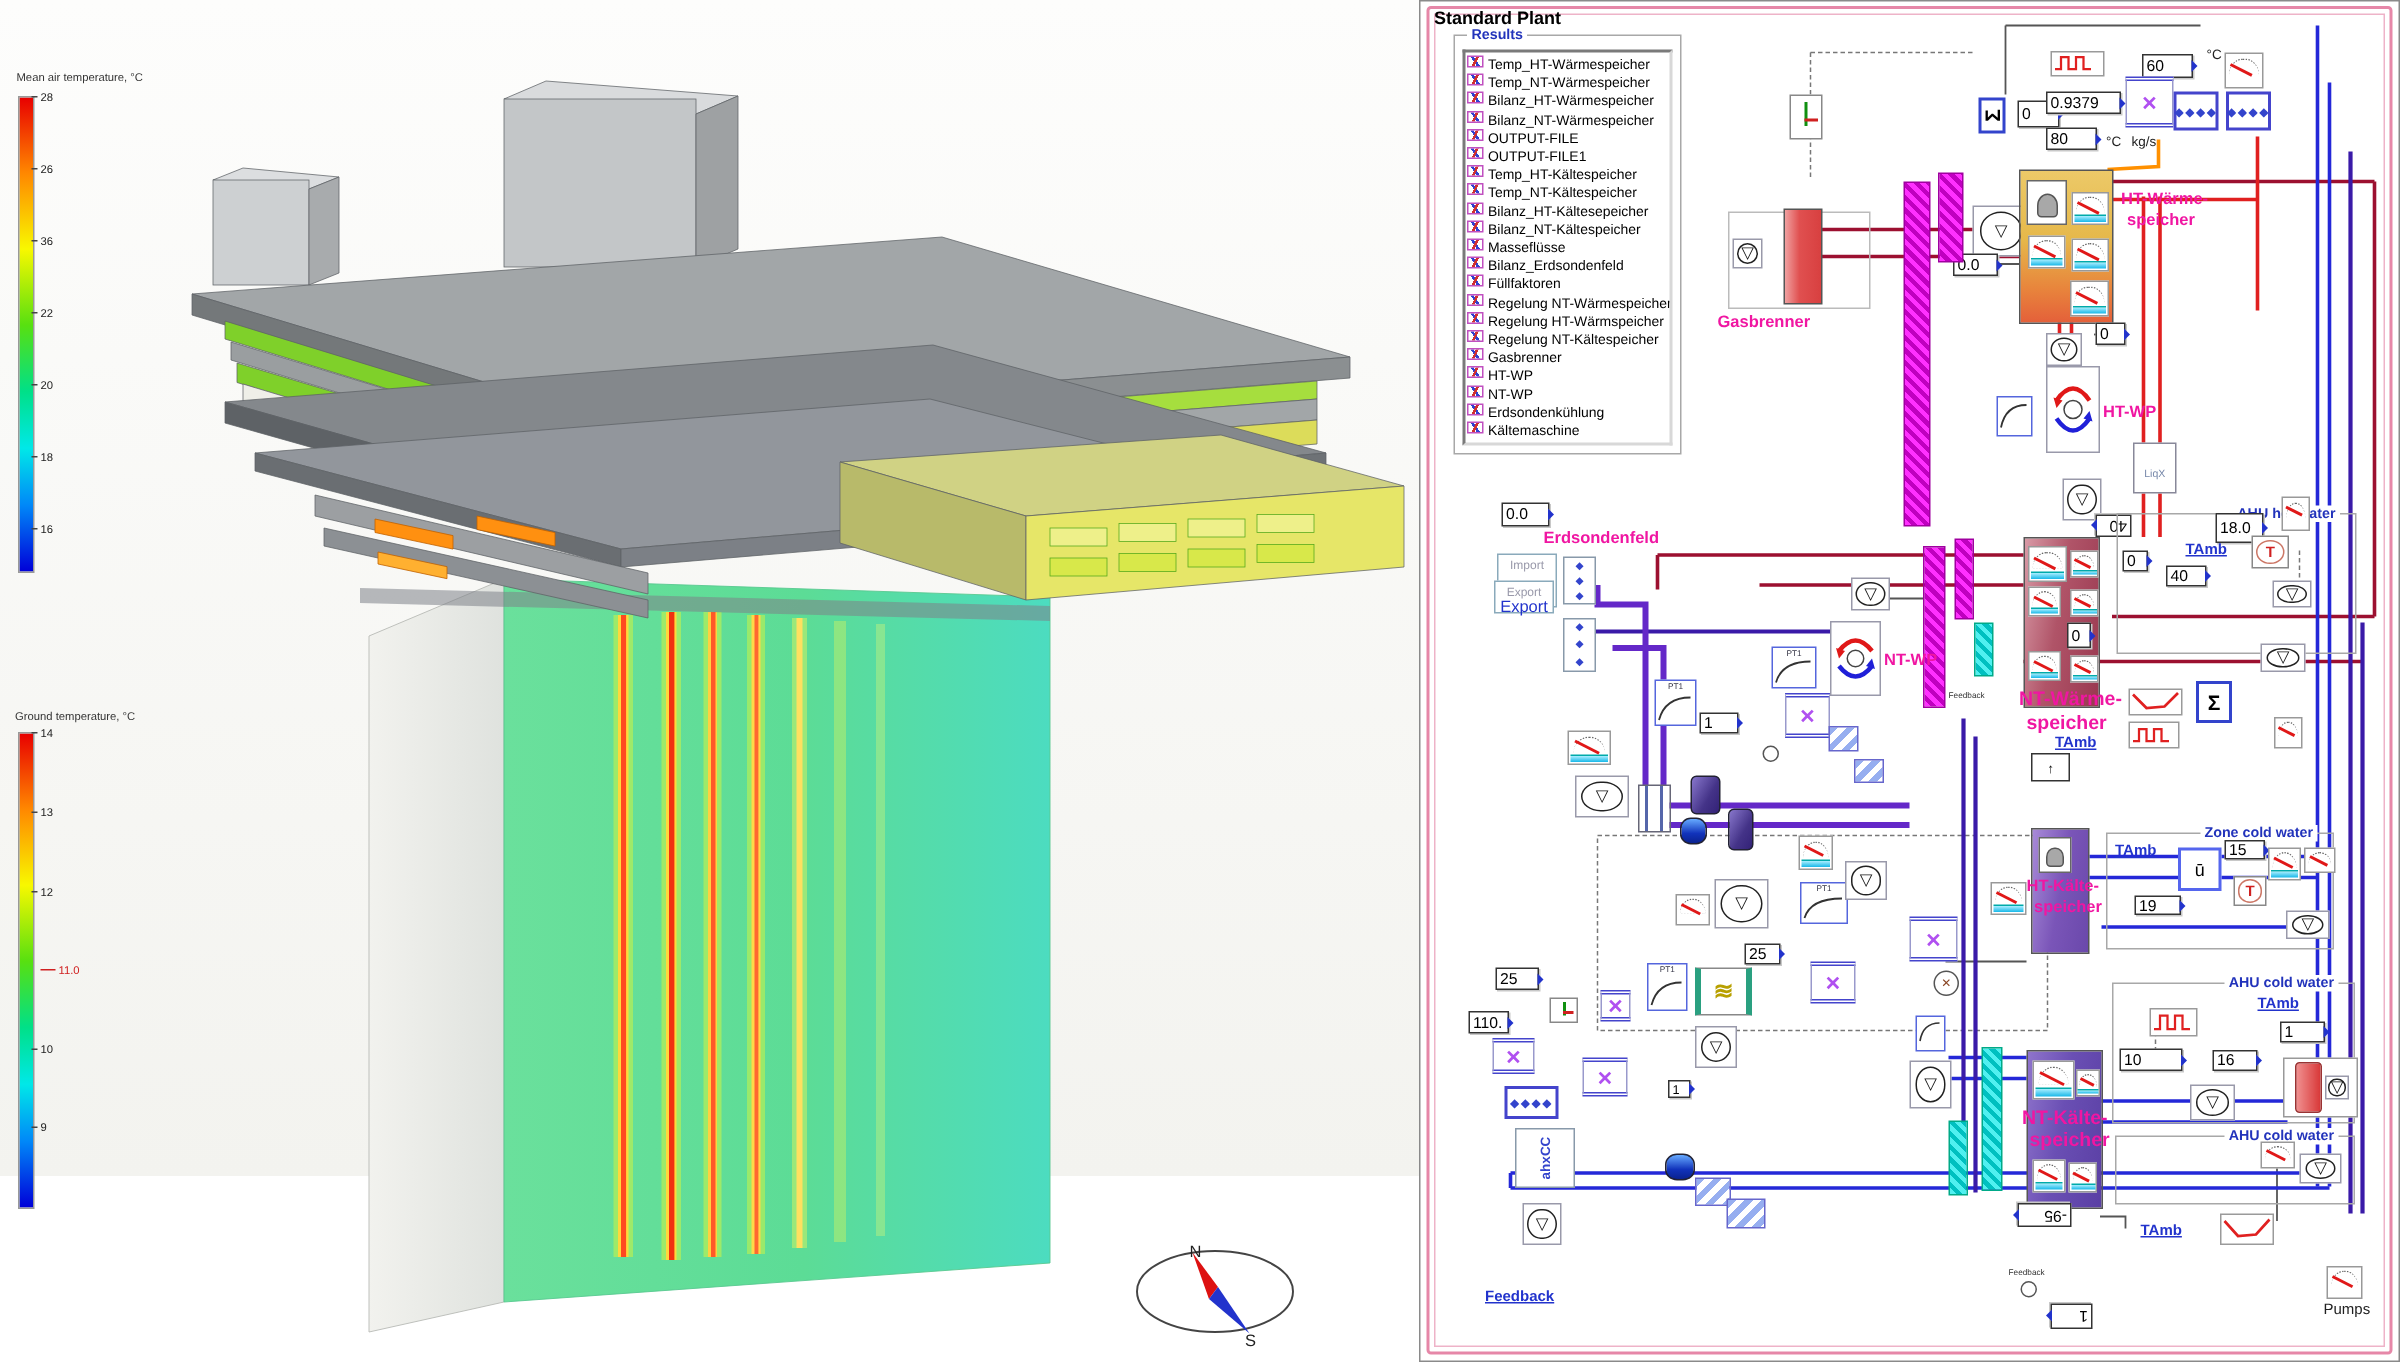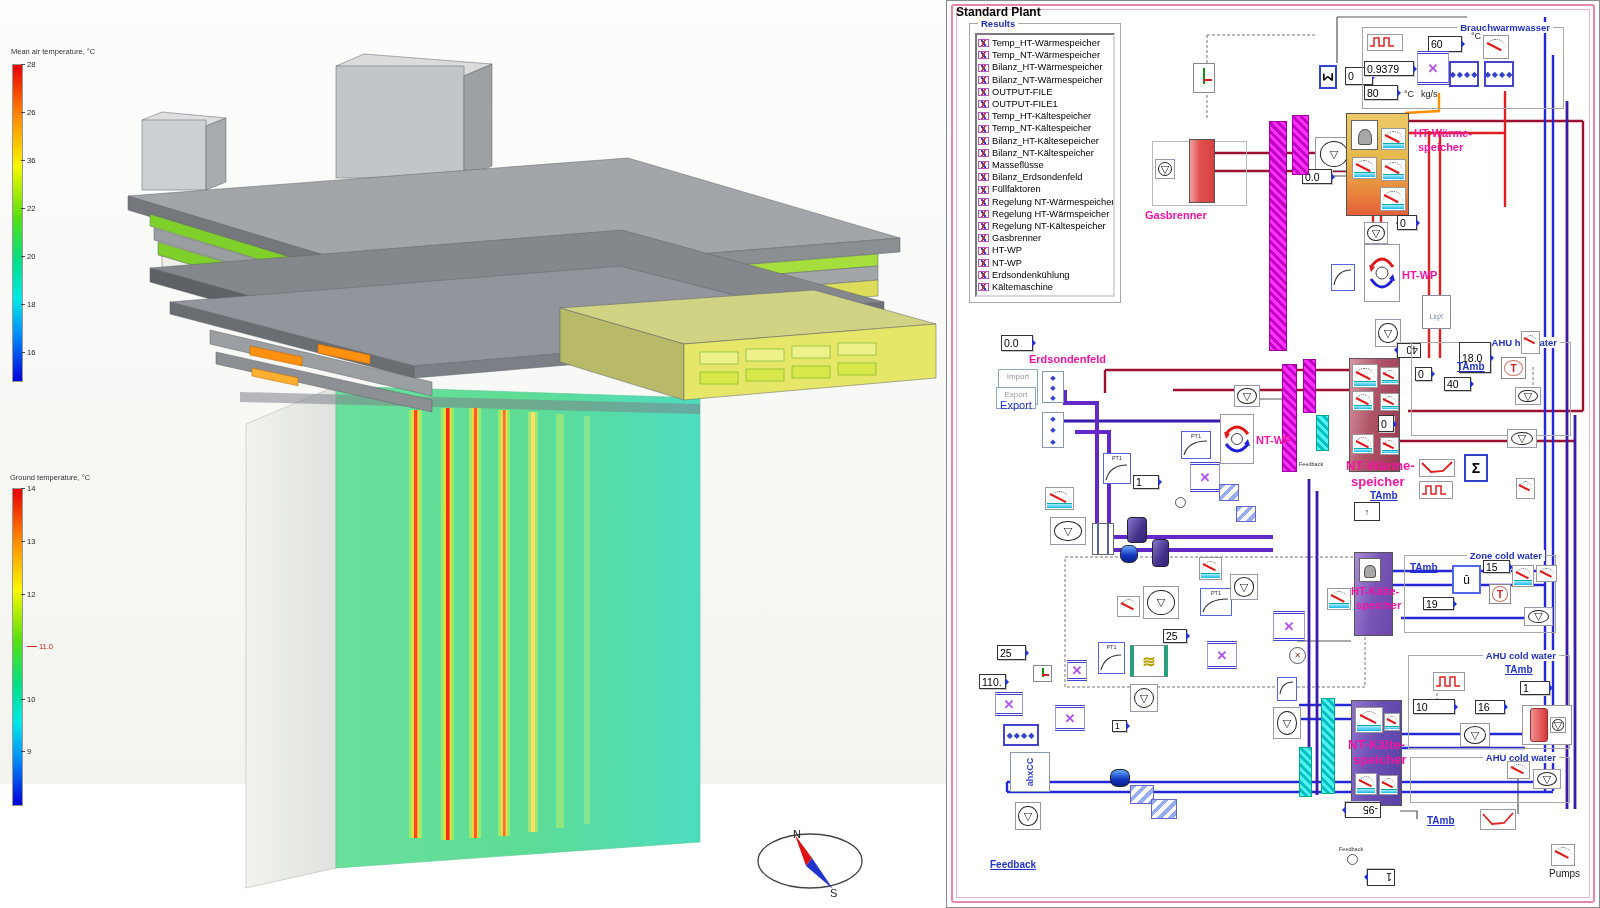--- a/index.html
+++ b/index.html
@@ -17,21 +17,21 @@
 .tick.red::before{background:#d02020;width:10px;left:-12px}
 
 
 .rp{position:absolute;left:946px;top:0;width:654px;height:908px;background:#fff;border:1px solid #8a8a8a}
 .frame1{position:absolute;inset:3px 4px 4px 4px;border:2px solid #e687a8;border-radius:3px;pointer-events:none}
 .frame2{position:absolute;inset:8px 9px 9px 9px;border:1px solid #eeb3c8;pointer-events:none}
 .ptitle{position:absolute;left:9px;top:4px;font-size:12px;font-weight:bold;color:#000}
 .gbox{position:absolute;border:1px solid #a8a8a8}
 .glabel{position:absolute;top:-6px;right:10px;font-size:9.5px;color:#2233bb;font-weight:bold;background:#fff;padding:0 3px;white-space:nowrap}
 .rlist{position:absolute;inset:9px 5px 5px 5px;border:2px solid #7a7a7a;border-right-color:#d8d8d8;border-bottom-color:#d8d8d8;background:#fff;padding:2px 1px;overflow:hidden}
-.ritem{display:flex;align-items:center;gap:3px;font-size:9.3px;line-height:12.2px;color:#000;white-space:nowrap;list-style:none}
+.ritem{display:flex;align-items:flex-start;gap:3px;font-size:9.3px;line-height:12.2px;color:#000;white-space:nowrap;list-style:none}
 .ricon{flex:0 0 11px;height:8px;border:1px solid #c050c0;background:linear-gradient(115deg,transparent 42%,#d03030 42%,#d03030 58%,transparent 58%),linear-gradient(55deg,transparent 42%,#3040d0 42%,#3040d0 58%,transparent 58%),#fff}
 .mlabel{position:absolute;color:#f016a2;font-weight:bold;font-size:11px;white-space:nowrap}
 .mlabel.big{font-size:13px}
 .link{position:absolute;color:#2233cc;font-weight:bold;font-size:10px;text-decoration:underline;white-space:nowrap;cursor:pointer}
 .klabel{position:absolute;color:#222;font-size:10px;white-space:nowrap}
 .unit{position:absolute;color:#222;font-size:9px;white-space:nowrap}
 .tinytxt{position:absolute;font-size:5.5px;color:#333;white-space:nowrap}
 .vbox{position:absolute;background:#fff;border:1.5px solid #333;font-size:10.5px;padding:0 2px;display:flex;align-items:center;color:#000;box-shadow:1px 1px 0 #c8c8c8}
 .vbox::after{content:"";position:absolute;right:-8px;top:50%;margin-top:-4px;border:4px solid transparent;border-left-color:#2233cc}
 .vbox.r180{transform:rotate(180deg)}
@@ -366,23 +366,20 @@
             <i class="ricon"></i>
             <span>Kältemaschine</span>
           </li>
       </ul>
     </div>
 
     <div class="axisb" style="left:246px;top:62px;width:22px;height:30px"></div>
     <div class="sig rot" style="left:372px;top:64px;width:18px;height:24px"></div>
     <div class="vbox" style="left:398px;top:66px;width:28px;height:18px">0</div>
 
-    <div class="gbox" style="left:415px;top:26px;width:202px;height:82px">
-      <span class="glabel">Brauchwarmwasser</span>
-    </div>
     <div class="pulseb" style="left:420px;top:33px;width:36px;height:17px">
       <svg width="34" height="15">
           <path d="M2 11 H6 V3 H11 V11 H16 V3 H21 V11 H26" fill="none" stroke="#e02020" stroke-width="1.5"></path>
         </svg>
     </div>
     <div class="vbox" style="left:481px;top:35px;width:34px;height:16px">60</div>
     <div class="unit" style="left:524px;top:30px">°C</div>
     <div class="xb" style="left:470px;top:50px;width:32px;height:34px"></div>
     <div class="vbox" style="left:417px;top:60px;width:50px;height:15px">0.9379</div>
     <div class="vbox" style="left:417px;top:84px;width:34px;height:15px">80</div>
@@ -443,21 +440,21 @@
       <span style="position:absolute;left:0;right:0;bottom:8px;text-align:center;font-size:7px;color:#7788aa">LiqX</span>
     </div>
     <div class="pump" style="left:428px;top:318px;width:26px;height:28px"></div>
     <div class="vbox r180" style="left:450px;top:342px;width:24px;height:15px">40</div>
     <div class="vbox" style="left:468px;top:366px;width:17px;height:14px">0</div>
 
     <div class="gbox" style="left:464px;top:341px;width:160px;height:94px">
       <span class="glabel">AHU hot water</span>
     </div>
     <div class="gauge" style="left:574px;top:330px;width:19px;height:23px"></div>
-    <div class="vbox" style="left:512px;top:341px;width:32px;height:31px">18.0</div>
+    <div class="vbox" style="left:530px;top:341px;width:32px;height:20px">18.0</div>
     <div class="link" style="left:510px;top:360px">TAmb</div>
     <div class="tc" style="left:554px;top:356px;width:25px;height:22px"></div>
     <div class="vbox" style="left:497px;top:376px;width:27px;height:14px">40</div>
     <div class="pump" style="left:568px;top:386px;width:26px;height:18px"></div>
 
     <div class="pump" style="left:560px;top:428px;width:30px;height:19px"></div>
     <div class="vcurveb" style="left:472px;top:458px;width:36px;height:18px">
       <svg width="34" height="16">
           <path d="M2 3 L11 12 L23 11 L32 2" fill="none" stroke="#e02020" stroke-width="1.8"></path>
         </svg>

